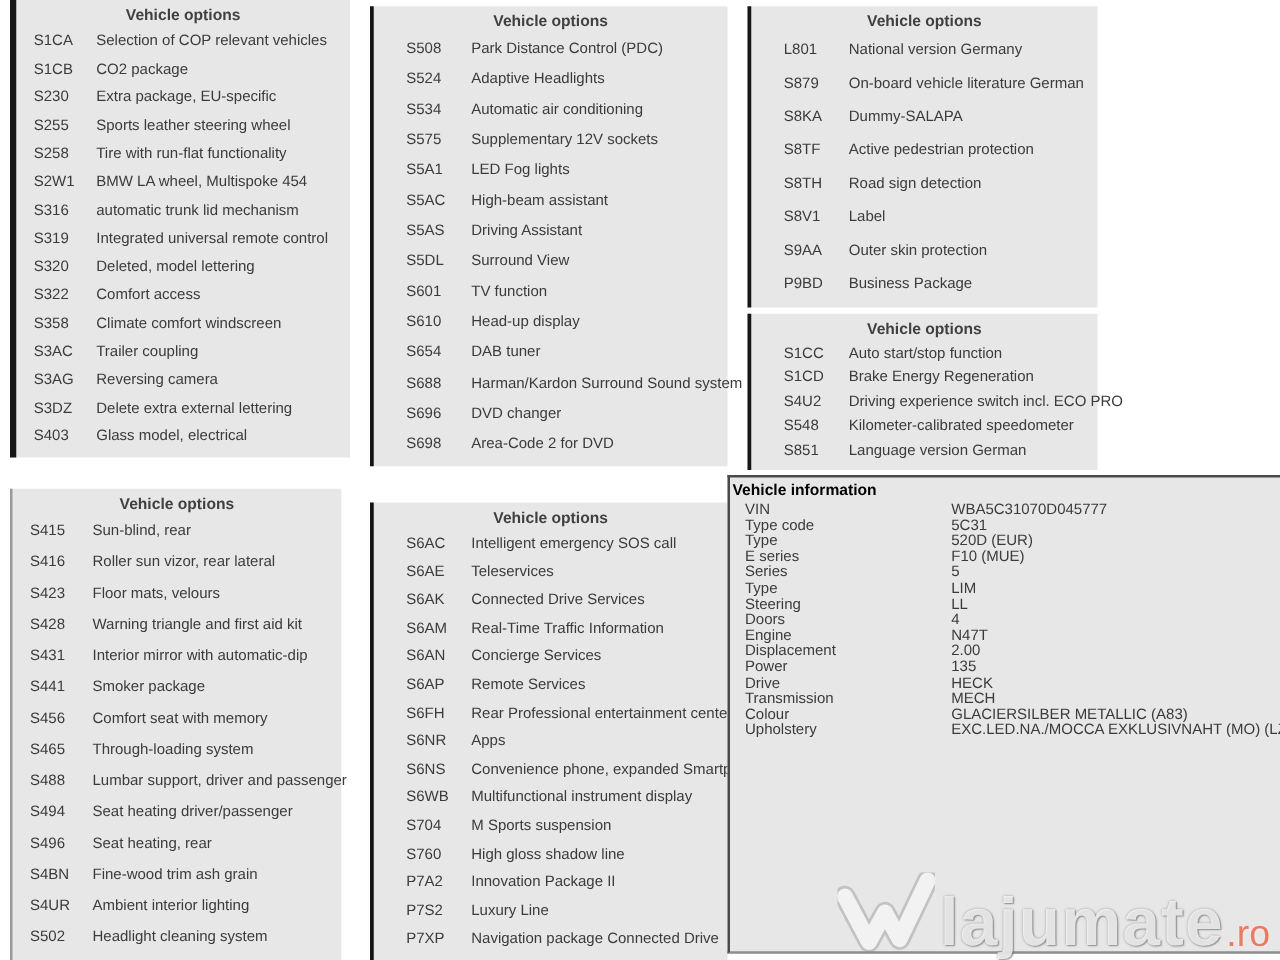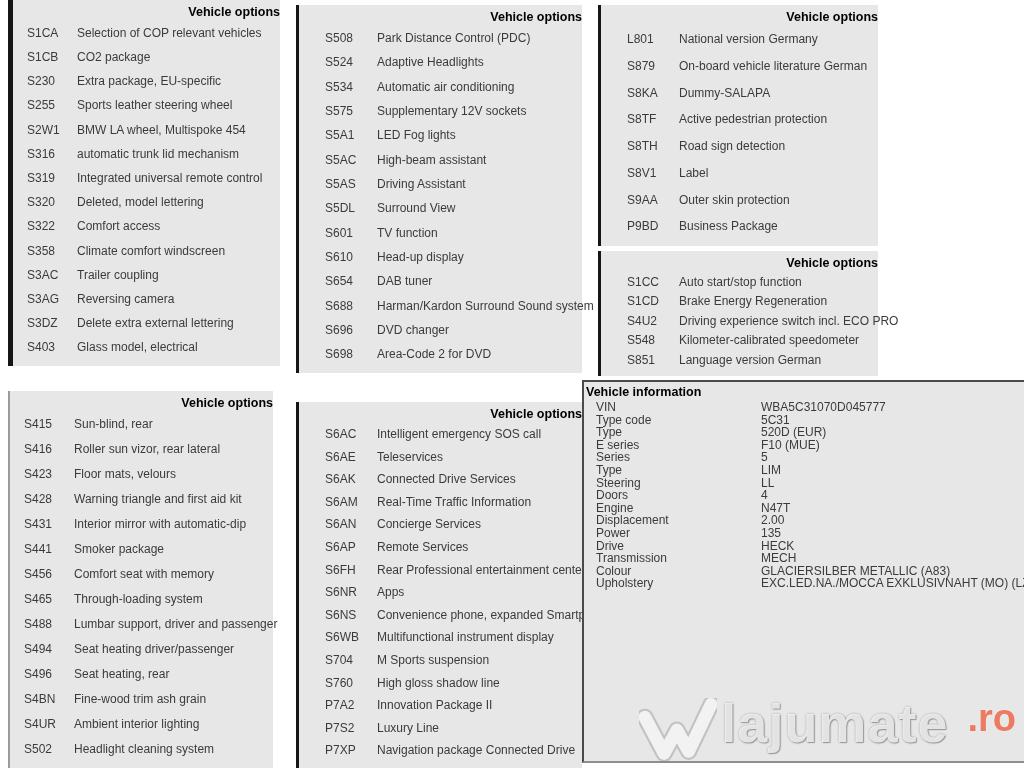--- a/index.html
+++ b/index.html
@@ -6,21 +6,21 @@
   body {
     width:1024px; height:768px; position:relative; overflow:hidden;
     background:#ffffff;
     font-family:"Liberation Sans", sans-serif;
   }
   .opt-table {
     position:absolute; background:#e7e7e7;
     display:flex; flex-direction:column; box-sizing:border-box;
   }
   .opt-table .title {
-    text-align:right; font-weight:bold; font-size:12.5px; color:#000000;
+    text-align:center; font-weight:bold; font-size:12.5px; color:#404040;
     padding-top:5px; flex:none;
   }
   .rows {
     flex:1; display:flex; flex-direction:column; justify-content:space-around;
     padding:2px 0 6px;
   }
   .row { display:flex; align-items:baseline; font-size:12px; color:#3b3b3b; line-height:1.05; }
   .code { width:50px; padding-left:14px; flex:none; }
   .pad2 .code { width:52px; padding-left:26px; }
   .desc { white-space:nowrap; }
@@ -39,30 +39,30 @@
     display:flex; flex-direction:column;
   }
   #info .info-title { font-weight:bold; font-size:12.5px; color:#000; padding:3px 0 0 2px; flex:none; }
   .info-rows { flex:1; display:flex; flex-direction:column; justify-content:flex-start; padding:2px 0 6px; }
   .info-row { display:flex; align-items:baseline; font-size:12px; color:#3b3b3b; line-height:1.05; }
   .info-label { width:165px; padding-left:12px; flex:none; }
   .info-value { white-space:nowrap; }
 
   .watermark {
     position:absolute; right:8px; bottom:4px; z-index:5;
-    display:flex; pointer-events:none;
+    display:flex; align-items:flex-end; pointer-events:none;
   }
   .wm-logo { width:78px; height:64px; margin-right:4px; margin-bottom:2px; }
   .wm-text {
     font-size:54px; font-weight:bold; letter-spacing:1px; line-height:0.95;
     color:rgba(255,255,255,0.78);
     text-shadow:0 0 2px rgba(110,110,110,0.65), 1px 1px 1px rgba(90,90,90,0.5);
   }
   .wm-tld {
-    font-size:38px; font-weight:bold; margin-left:19px; line-height:1.1;
+    font-size:30px; font-weight:normal; margin-left:2px; line-height:1.1;
     color:rgba(232,92,60,0.8);
     text-shadow:0 0 2px rgba(255,255,255,0.6);
   }
 </style>
 </head>
 <body>
 
 <div class="opt-table" id="t0">
   <div class="title">Vehicle options</div>
   <div class="rows">
@@ -80,20 +80,24 @@
       <div class="row">
         <span class="code">S230</span>
         <span class="desc">Extra package, EU-specific</span>
       </div>
 
       <div class="row">
         <span class="code">S255</span>
         <span class="desc">Sports leather steering wheel</span>
       </div>
 
+      <div class="row">
+        <span class="code">S258</span>
+        <span class="desc">Tire with run-flat functionality</span>
+      </div>
 
       <div class="row">
         <span class="code">S2W1</span>
         <span class="desc">BMW LA wheel, Multispoke 454</span>
       </div>
 
       <div class="row">
         <span class="code">S316</span>
         <span class="desc">automatic trunk lid mechanism</span>
       </div>

